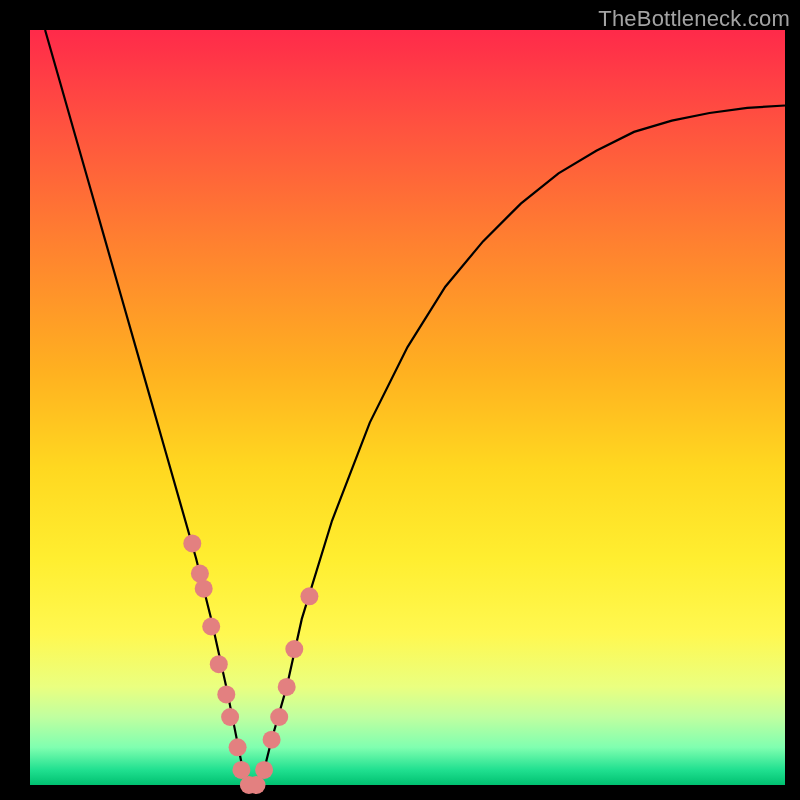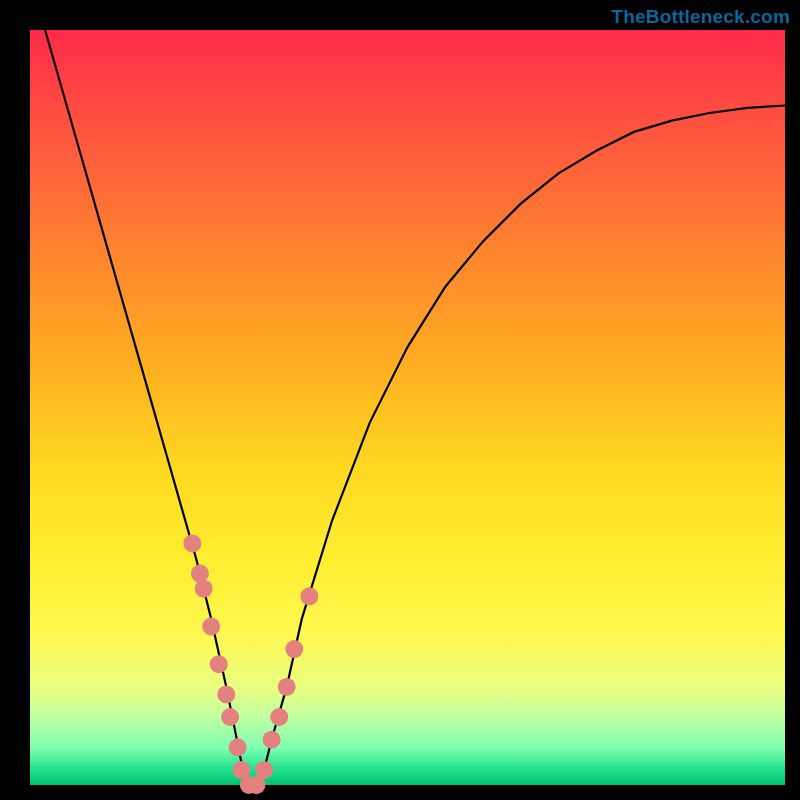--- a/index.html
+++ b/index.html
@@ -22,23 +22,23 @@
       #eaff80 87%,
       #c0ffa0 91%,
       #80ffb0 95%,
       #20e090 98%,
       #00c070 100%);
   }
   .watermark {
     position: absolute;
     top: 6px;
     right: 10px;
-    color: #0369a1;
-    font-size: 19px;
-    font-weight: 700;
+    color: #a3a3a3;
+    font-size: 22px;
+    font-weight: 400;
     letter-spacing: 0.2px;
     z-index: 10;
   }
   svg.curve {
     position: absolute;
     left: 0; top: 0;
     width: 755px; height: 755px;
     overflow: visible;
   }
   .line { fill: none; stroke: #000; stroke-width: 2.2; }

